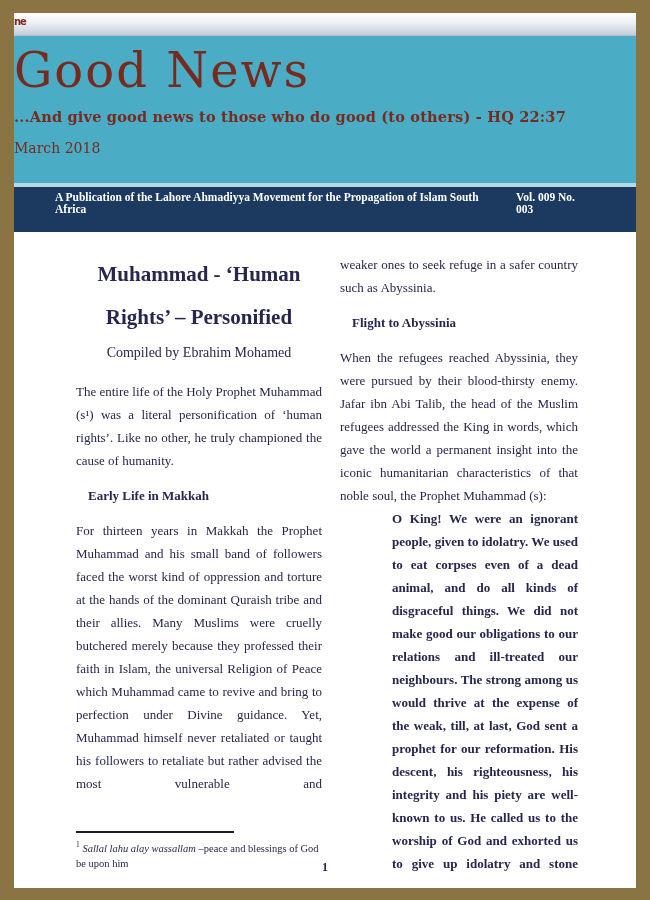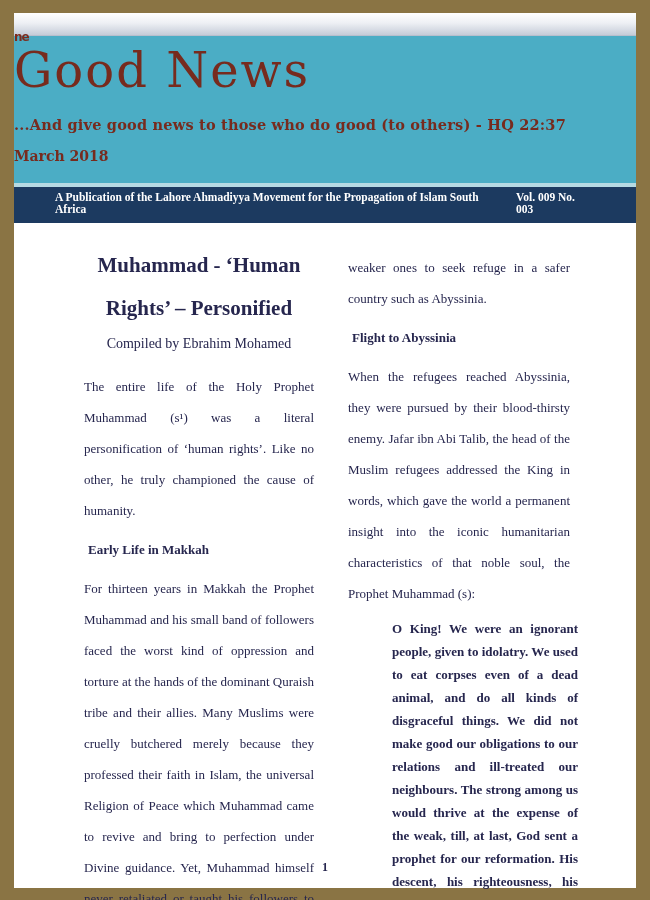--- a/index.html
+++ b/index.html
@@ -13,67 +13,67 @@
     position:absolute; left:14px; top:13px; width:622px; height:875px;
     background:#ffffff;
   }
   
   .top-strip {
     height:22px; position:relative;
     background:linear-gradient(180deg,#ffffff 0%,#eef0f4 45%,#c5ccd8 100%);
     border-bottom:1px solid #b7bfcd;
   }
   .fragment {
-    position:absolute; left:0px; top:17px;
+    position:absolute; left:0px; top:3px;
     font-family:"DejaVu Sans", sans-serif;
-    font-size:12px; font-weight:bold; color:#7b2c1f; letter-spacing:-1px;
+    font-size:10px; font-weight:bold; color:#7b2c1f; letter-spacing:-1px;
   }
   
   .masthead {
     height:147px; background:#4badc5; text-align:left;
     color:#772b1e; overflow:hidden;
   }
   .masthead-title {
     margin-top:5px; font-family:"DejaVu Serif", serif;
     font-size:48px; line-height:58px; letter-spacing:2px;
   }
   .masthead-subtitle {
-    margin-top:17px; font-family:"DejaVu Serif", serif;
+    margin-top:9px; font-family:"DejaVu Serif", serif;
     font-size:14.5px; font-weight:bold; letter-spacing:0.2px;
   }
   .masthead-date {
     margin-top:15px; font-family:"DejaVu Serif", serif;
-    font-size:14px; font-weight:bold;
+    font-size:14px; font-weight:normal;
   }
   .teal-edge { height:4px; background:#b6dae4; }
   
   .pub-bar {
     height:32px; background:#1c3a60; color:#ffffff;
     display:flex; align-items:center; justify-content:space-between;
-    padding:0 43px 4px 41px;
+    padding:0 43px 13px 41px;
     font-size:11.5px; font-weight:bold;gap:16px;
   }
   
   .content {
     display:flex; gap:18px; padding:21px 58px 0 62px;
     color:#26264e; font-size:13px;
   }
   .col-left  { width:246px; }
   .col-right { width:238px; }
   .article-title {
     margin:0; font-size:21px; line-height:43px; font-weight:bold;
     text-align:center;
   }
   .title-line { display:block; }
   .byline {
     margin:2px 0 16px 0; font-size:14px; font-weight:normal;
     text-align:center; line-height:23px;
   }
   p.body-text {
-    margin:8px; text-align:justify; line-height:31px;
+    margin:0; text-align:justify; line-height:23px;
   }
   p.runover { text-align-last:justify; }
   .section-heading {
     margin:12px; font-size:13px; font-weight:bold; line-height:23px;
   }
   .quote-block {
     margin:0 0 16px 52px; font-weight:bold;
     text-align:justify; text-align-last:justify; line-height:23px;
   }
   .footnote { margin-top:36px; }

